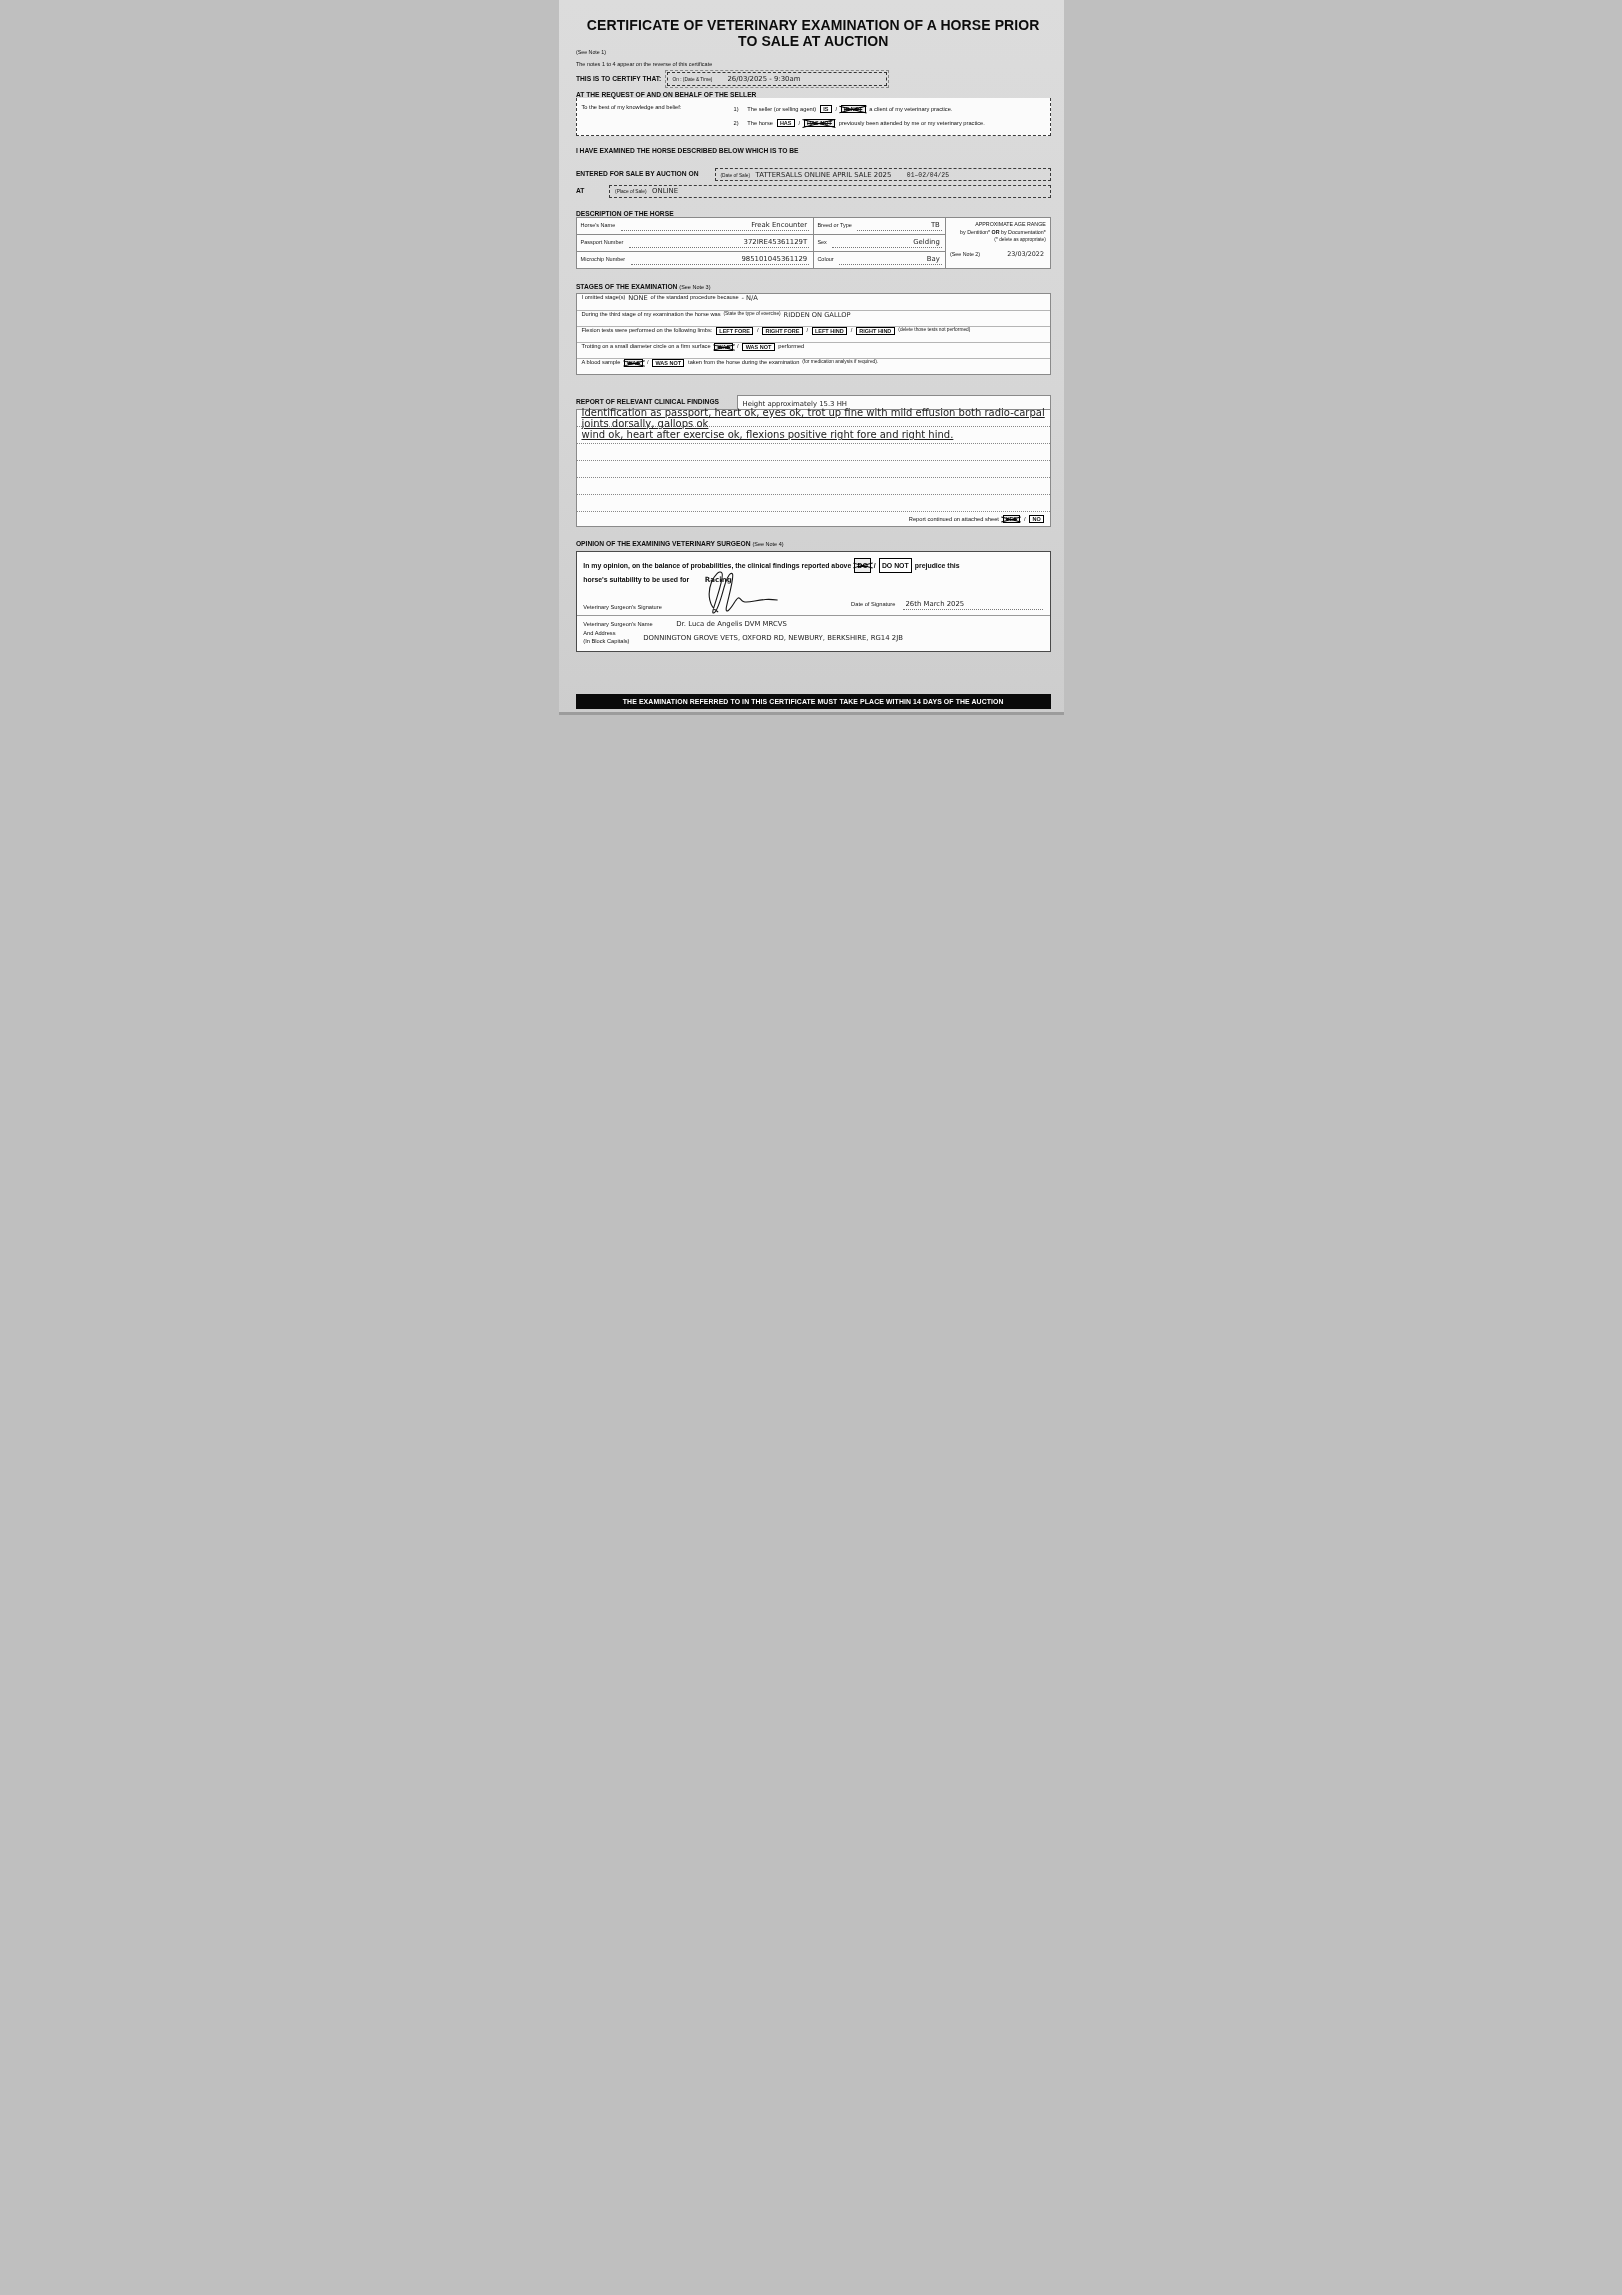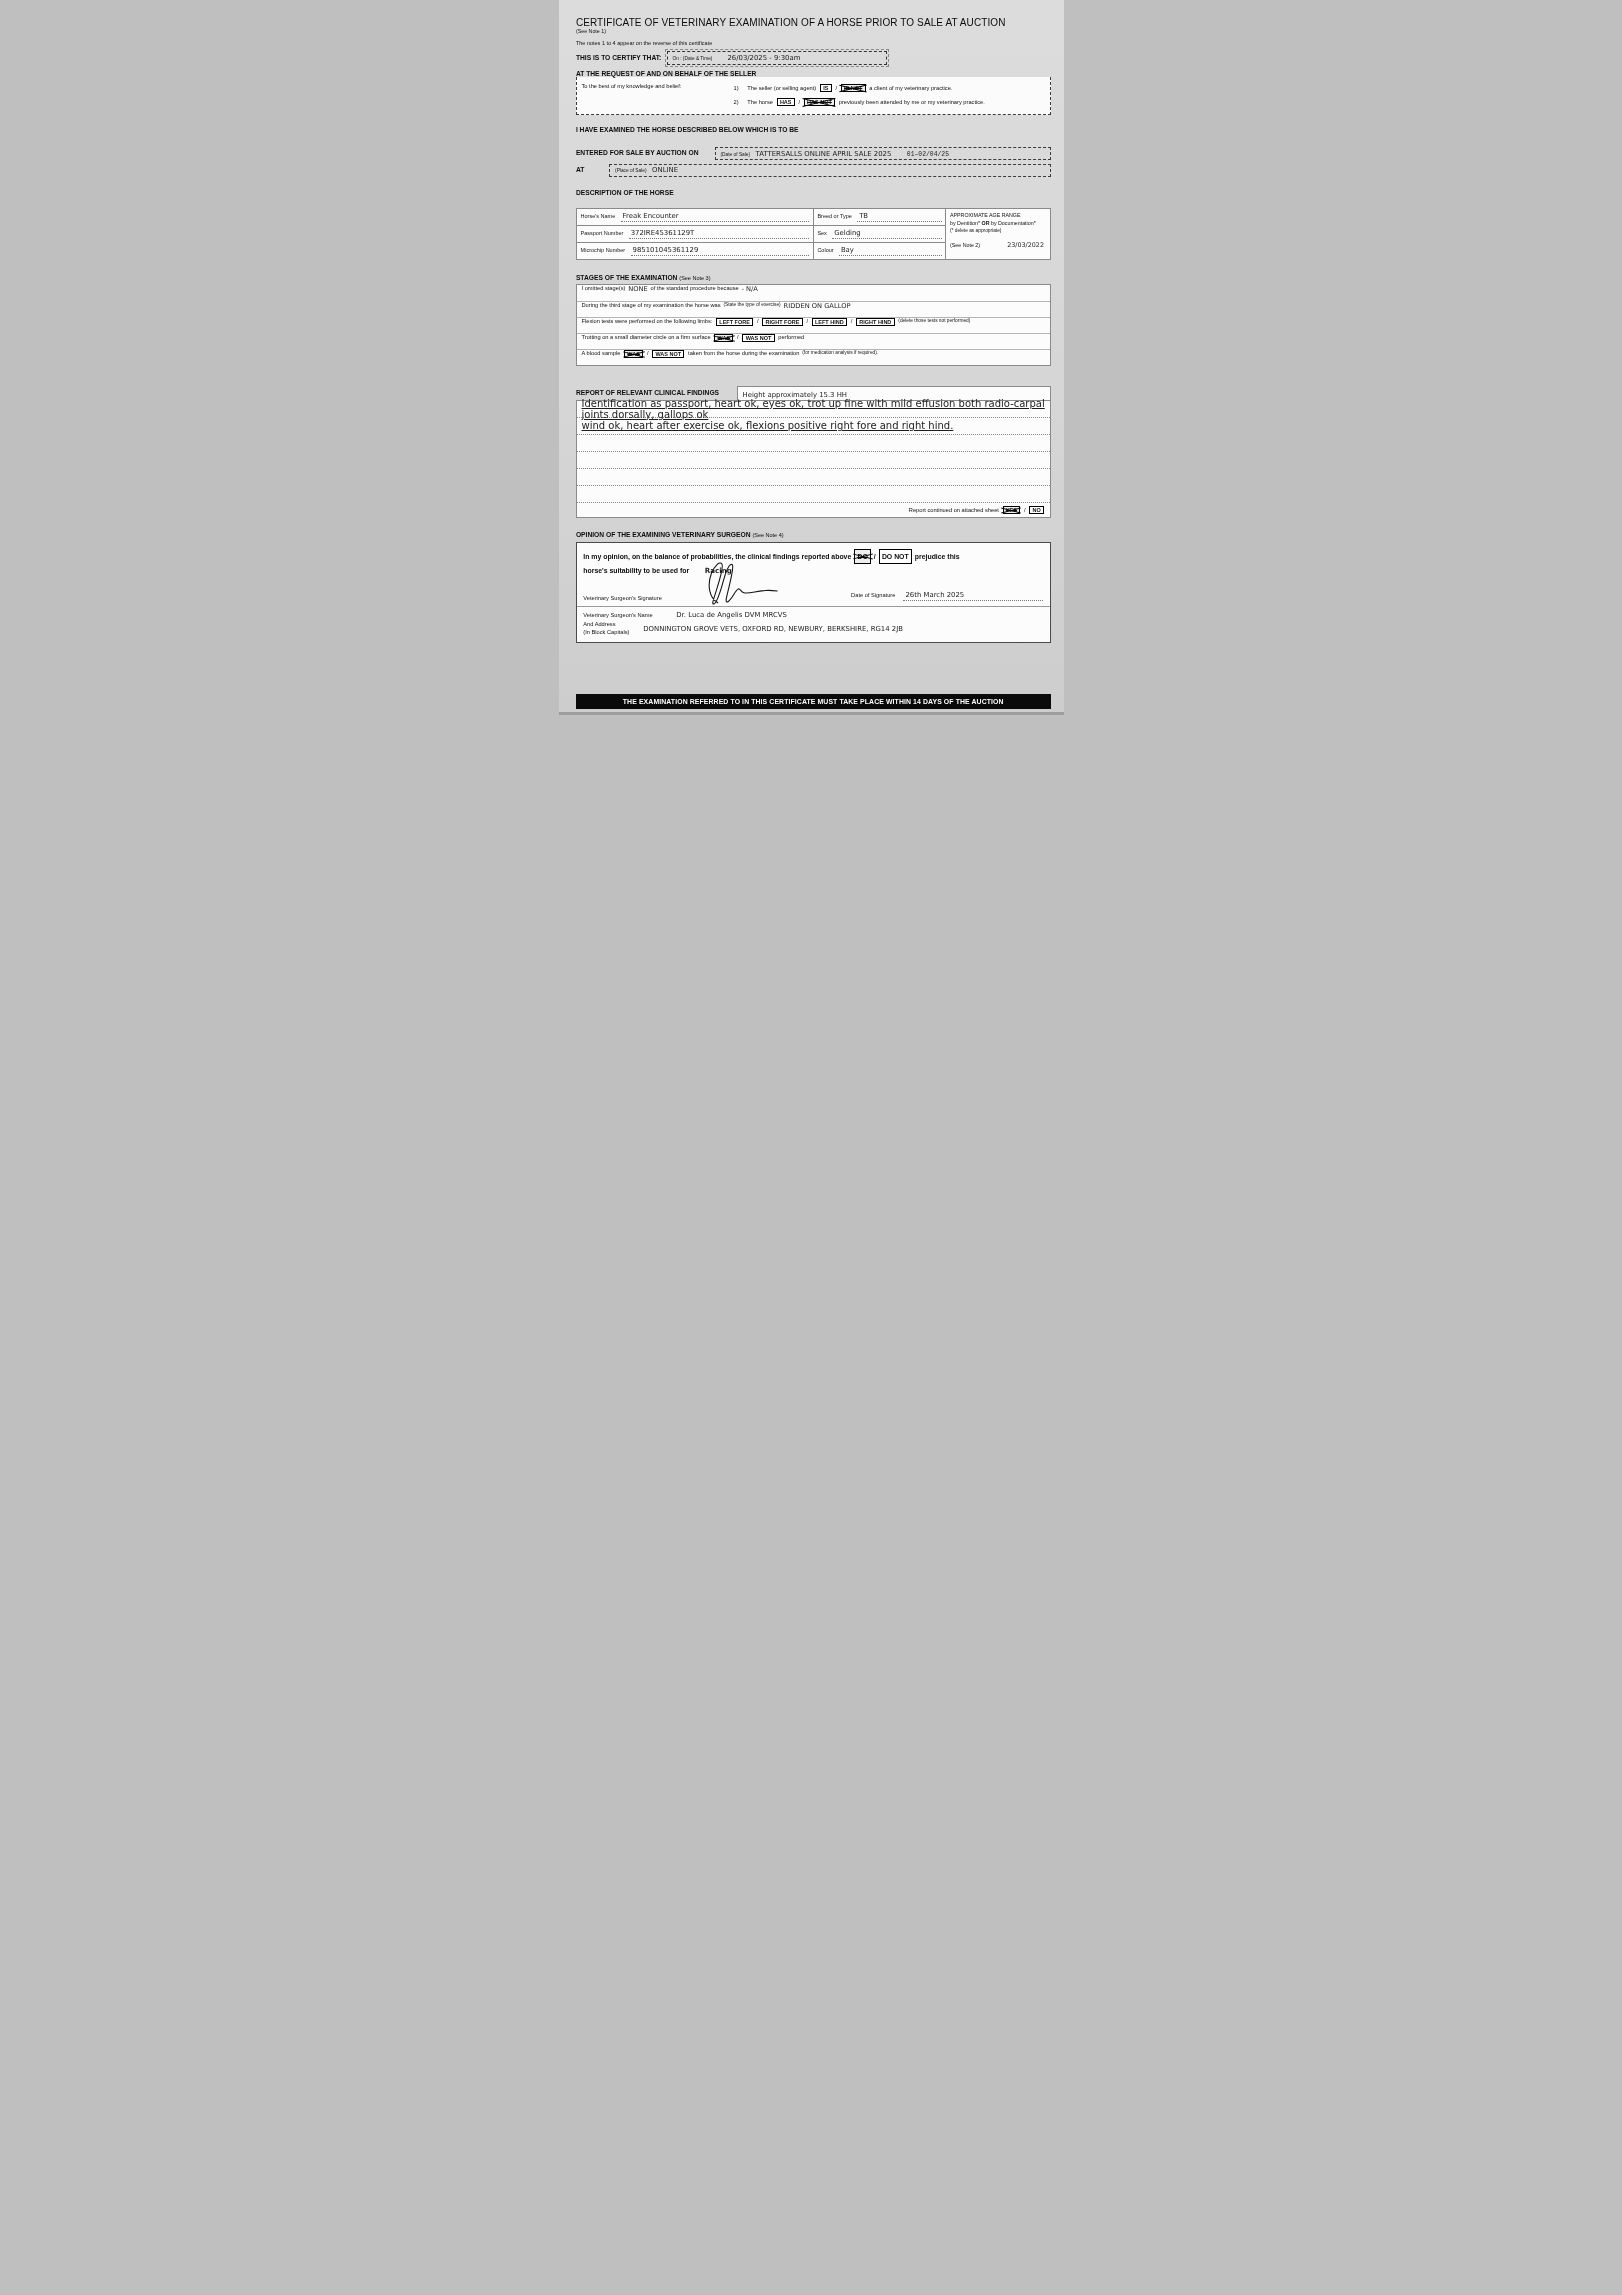--- a/index.html
+++ b/index.html
@@ -2,21 +2,21 @@
 <html style="font-size:7.3px"><head>
 <meta charset="utf-8">
 <style>
   * { margin:0; padding:0; box-sizing:border-box; }
   html,body { background:#bfbfbf; }
   body { font-family:"Liberation Sans", sans-serif; color:#111; }
   .page { width:505px; height:715px; margin:0 auto; position:relative;
           background:linear-gradient(180deg,#dcdcdc 0%,#d6d6d6 55%,#cdcdcd 100%);
           padding:16.5px 13px 0 17.4px; overflow:hidden; }
 
-  .title { font-size:10px; font-weight:normal; letter-spacing:0.1px; color:#0c0c0c; }
+  .title { font-size:14px; font-weight:bold; letter-spacing:0.1px; color:#0c0c0c;text-align:center; }
   .subnote { font-size:5.3px; margin-top:0.9px; }
   .notesline { font-size:5.5px; margin-top:6px; }
 
   .h { font-weight:bold; font-size:6.7px; color:#0c0c0c; }
   .lbl { font-size:5.3px; color:#161616; }
   .small { font-size:4.8px; color:#161616; }
   .fill { font-family:"DejaVu Sans", sans-serif; font-size:6.9px; color:#1c1c1c; }
   .mono { font-family:"Liberation Mono", monospace; font-size:6.4px; color:#1c1c1c; }
 
   .boxed { display:inline-block; border:0.7px solid #000; padding:0 2.3px; font-weight:bold; margin:0 0.9px; background:#fff; }
@@ -43,21 +43,21 @@
   .belief-row { display:flex; align-items:center; gap:2.8px; font-size:5.7px; height:14.2px; }
   .belief-row .num { width:11px; }
   .belief-row .boxed,.belief-row .struck { font-size:5.5px; }
 
   .entered-row { display:flex; align-items:stretch; margin-top:14px; }
   .entered-row .hl { width:139px; padding-top:2.3px; }
   .dash-box { flex:1; border:0.5px dashed #3a3a3a; display:flex; align-items:baseline; gap:5.5px; padding:1.8px 4.6px; }
   .at-row { display:flex; align-items:stretch; margin-top:3.2px;gap:18px; }
   .at-row .hl { width:15.6px; padding-top:2.3px; }
 
-  table.desc { width:100%; border-collapse:collapse; margin-top:12px; background:#fcfcfc; }
+  table.desc { width:100%; border-collapse:collapse; margin-top:0; background:#fcfcfc;text-align:right; }
   .desc td { border:0.5px solid #8a8a8a; padding:1.8px 3.7px; height:17px; vertical-align:middle; }
   .cl { display:flex; align-items:baseline; gap:5.5px; }
   .cl .lbl { font-size:5.5px; white-space:nowrap; }
   .cl .val { flex:1; border-bottom:0.5px dotted #777; padding:0 1.8px 0.9px; }
   .agecell { vertical-align:top !important; padding-top:3.2px !important; font-size:5.3px; line-height:1.45; }
   .age-bottom { display:flex; justify-content:space-between; align-items:baseline; margin-top:6px; padding-right:1.8px; }
 
   .stages-h { margin-top:13.8px; }
   .stages-box { margin-top:3.2px; border:0.5px solid #8a8a8a; background:#fcfcfc; }
   .stg { display:flex; align-items:flex-start; gap:2.8px; padding:0 4.6px; height:16px; font-size:5.7px; border-top:0.5px solid #b5b5b5; white-space:nowrap; }

